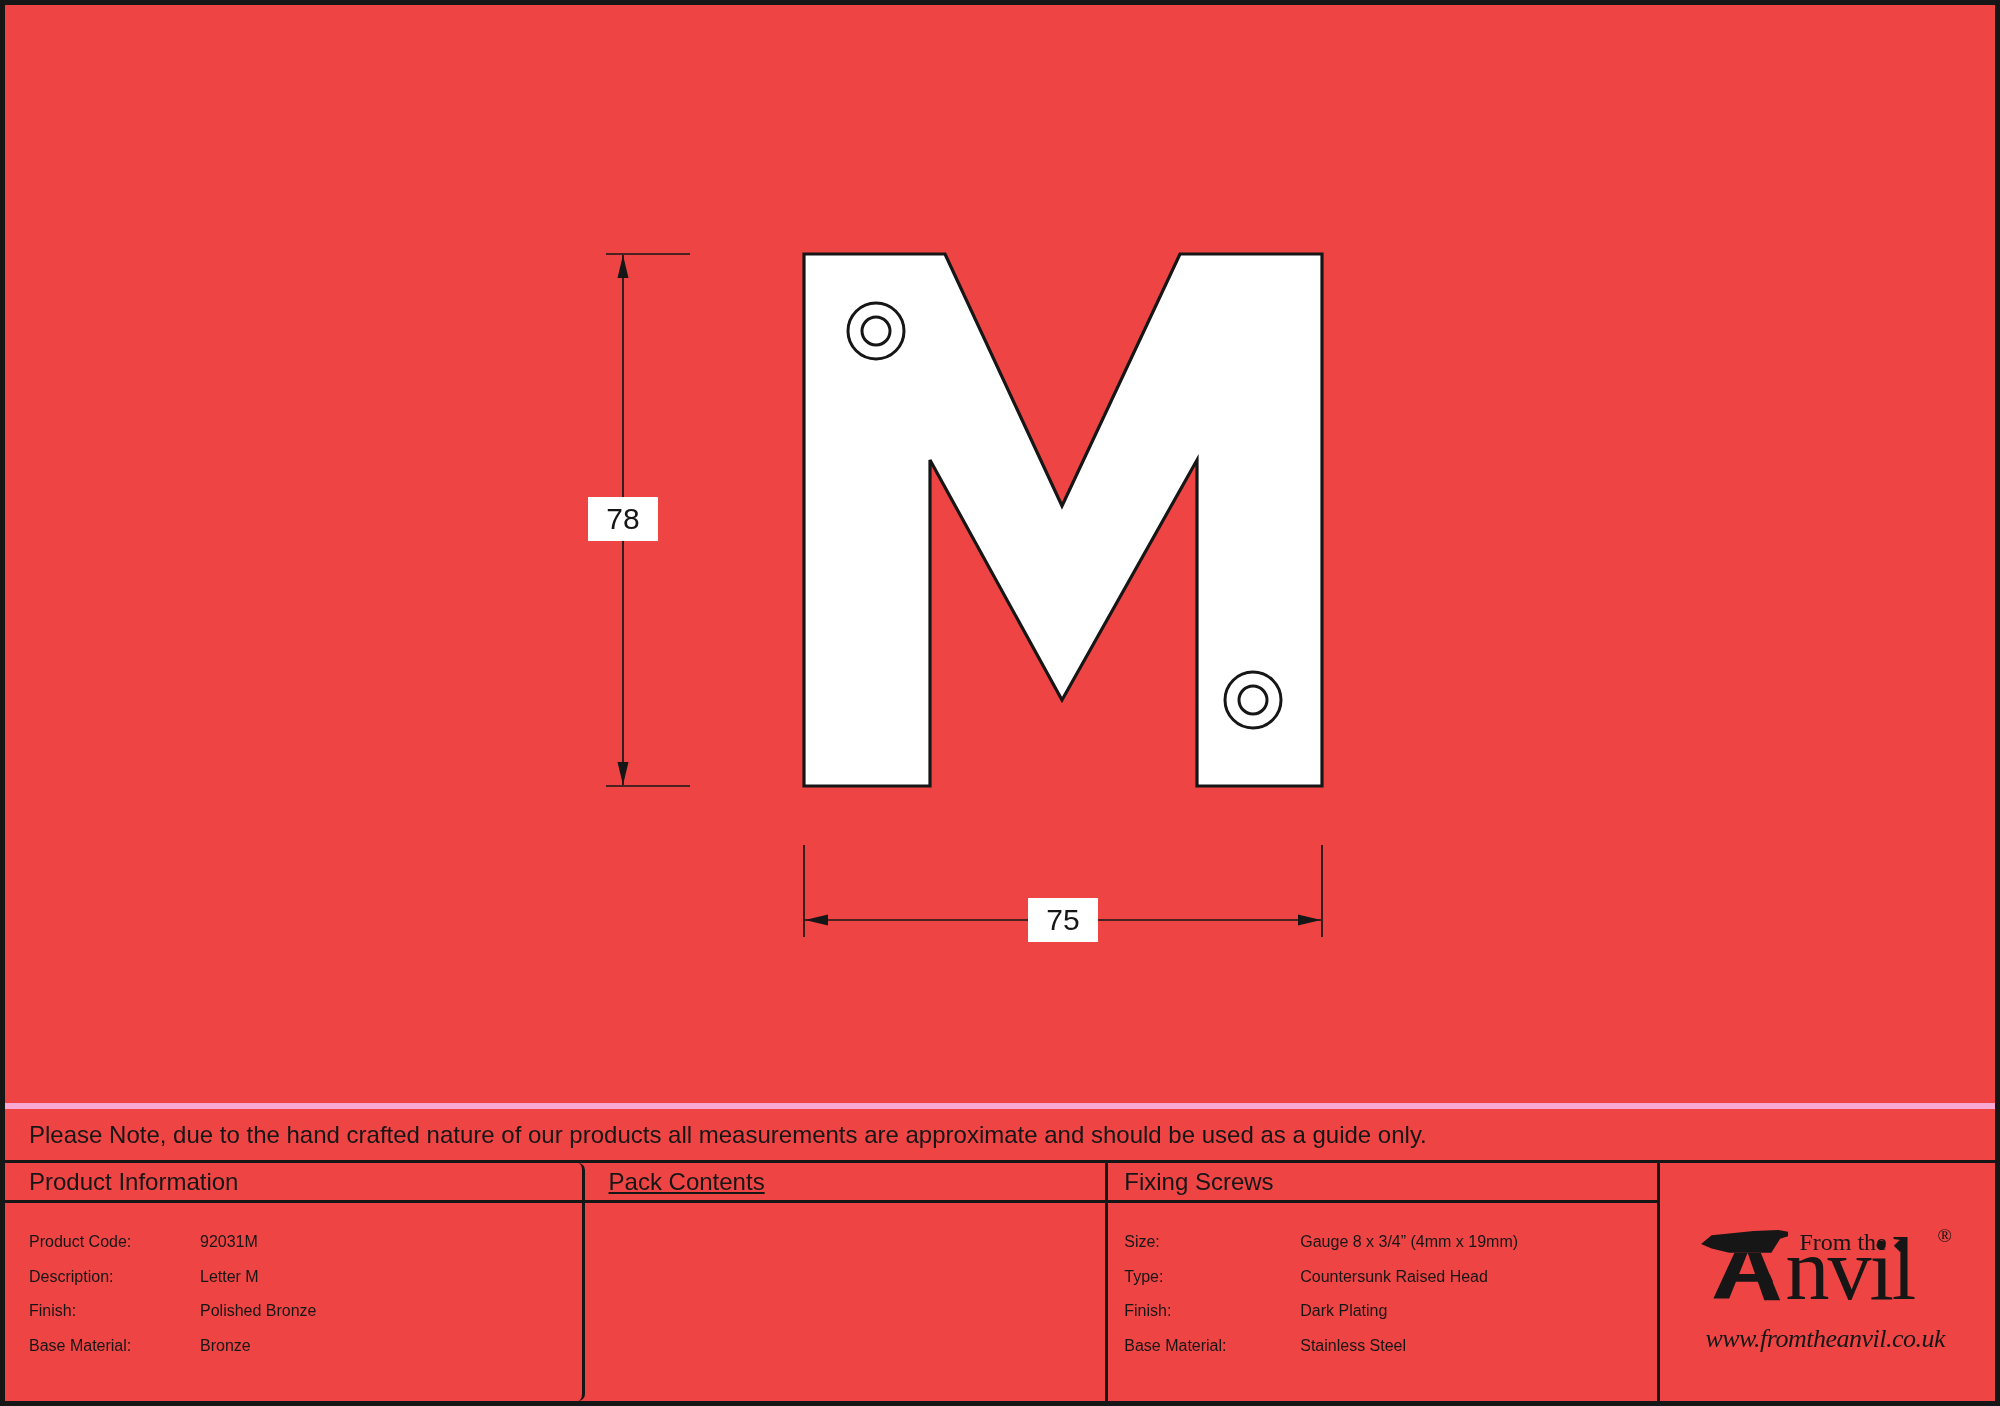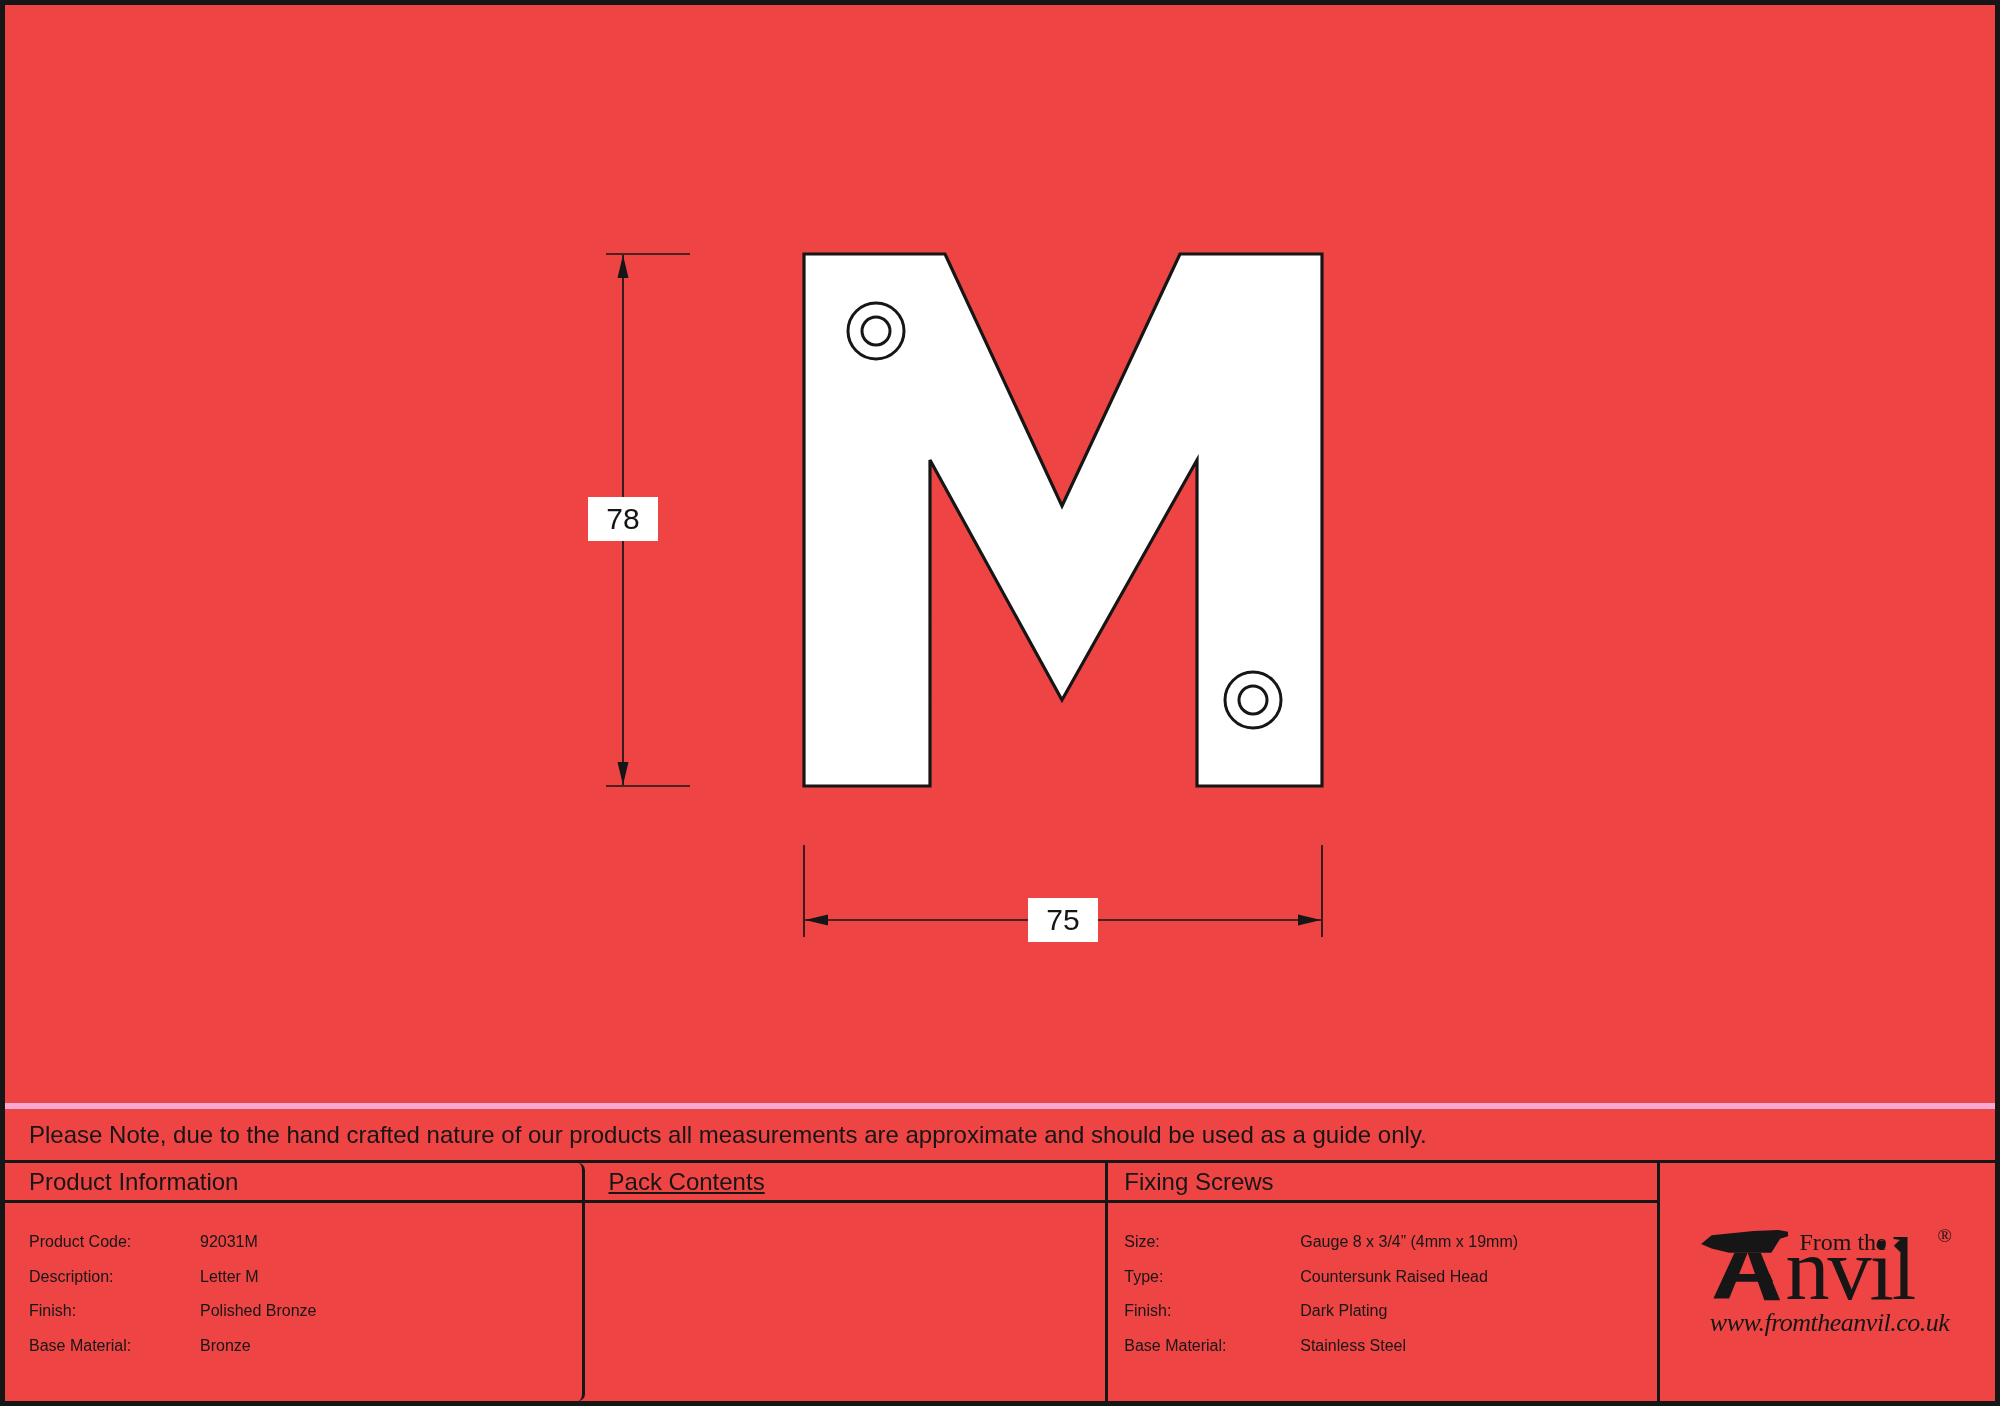--- a/index.html
+++ b/index.html
@@ -115,23 +115,23 @@
   }
   .reg {
     position: absolute;
     left: 236px; top: -2px;
     font-family: "Liberation Serif", serif;
     font-size: 19px;
     line-height: 19px;
   }
   .logo-url {
     position: absolute;
-    left: 4px; top: 80px;
+    left: 4px; top: 96px;
     width: 244px;
-    text-align: right;
+    text-align: left;
     font-family: "Liberation Serif", serif;
     font-style: italic;
     font-size: 26px;
     letter-spacing: -0.5px;
     white-space: nowrap;
   }
 </style>
 </head>
 <body>
 

